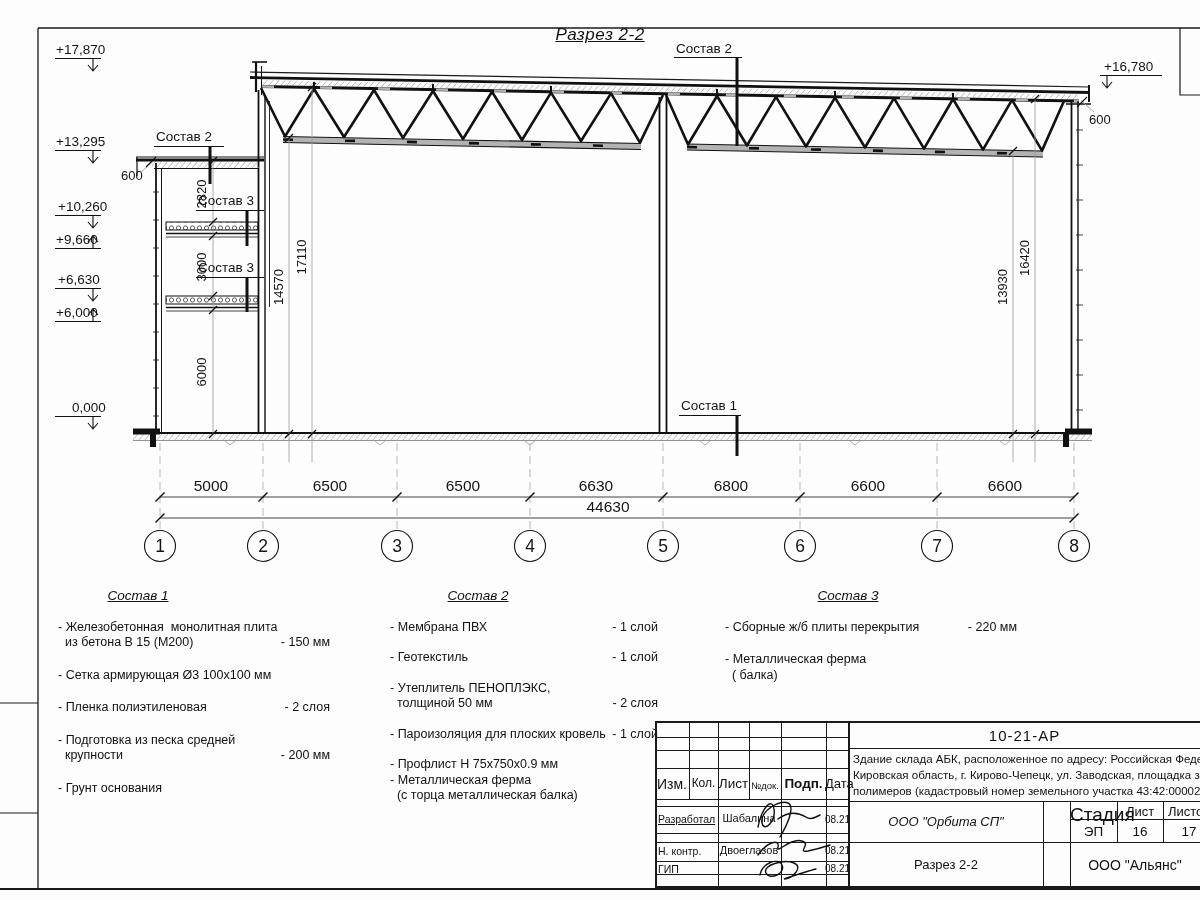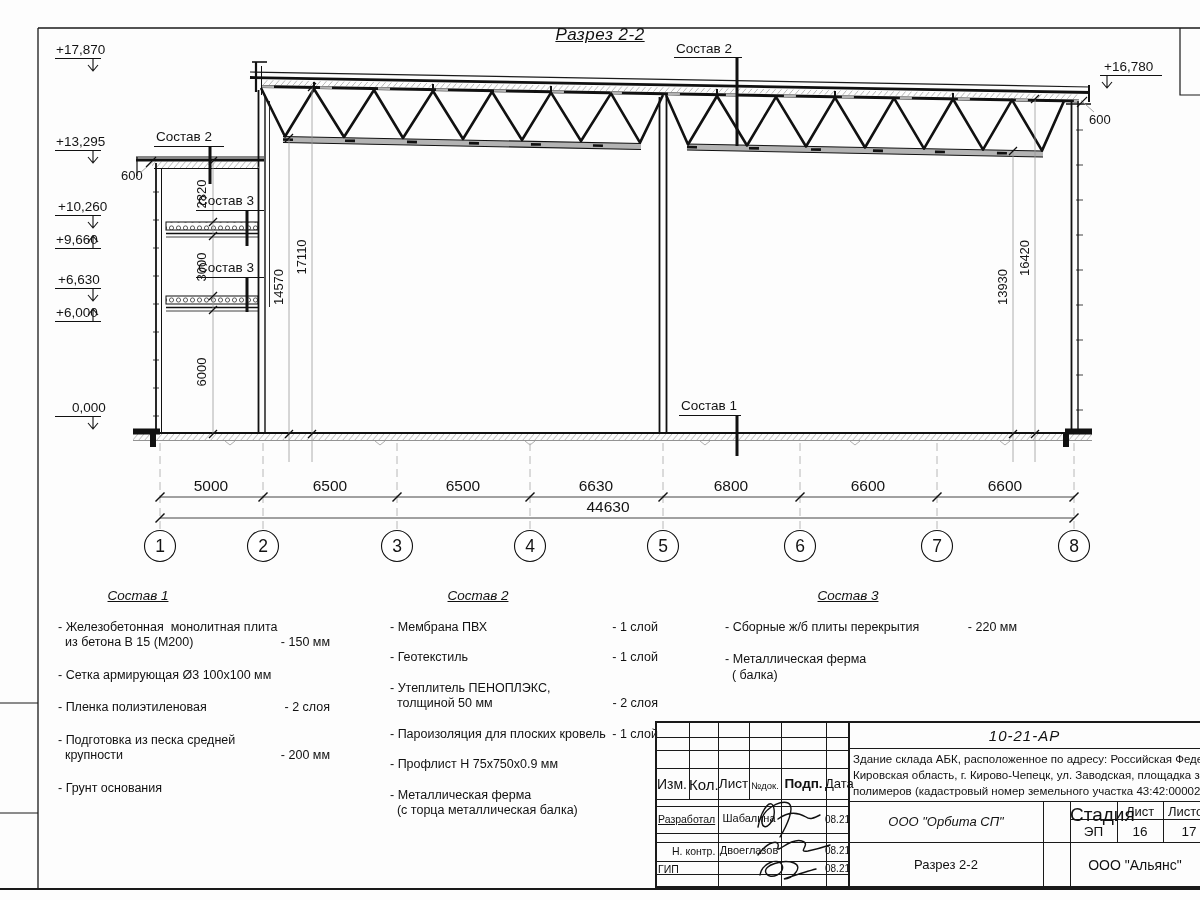--- a/index.html
+++ b/index.html
@@ -346,21 +346,21 @@
   </div>
   <div class="lg-item" style="margin-bottom:15px;">
     <span class="lg-name">- Утеплитель ПЕНОПЛЭКС,
   толщиной 50 мм</span>
     <span class="lg-qty">- 2 слоя</span>
   </div>
   <div class="lg-item" style="margin-bottom:15px;">
     <span class="lg-name">- Пароизоляция для плоских кровель</span>
     <span class="lg-qty">- 1 слой</span>
   </div>
-  <div class="lg-item" style="margin-bottom:15px;">
+  <div class="lg-item" style="margin-bottom:0;">
     <span class="lg-name">- Профлист Н 75х750х0.9 мм</span>
     <span class="lg-qty"></span>
   </div>
   <div class="lg-item">
     <span class="lg-name">- Металлическая ферма
   (с торца металлическая балка)</span>
     <span class="lg-qty"></span>
   </div>
 </div>
 
@@ -402,37 +402,37 @@
 
   <div class="hl" style="left:848px;top:748px;width:352px;height:1px;"></div>
   <div class="hl" style="left:848px;top:801px;width:352px;height:1px;"></div>
   <div class="hl" style="left:848px;top:842px;width:352px;height:1px;"></div>
   <div class="hl" style="left:1070px;top:819px;width:130px;height:1px;"></div>
   <div class="vl" style="left:1043px;top:801px;width:1px;height:85px;"></div>
   <div class="vl" style="left:1070px;top:801px;width:1px;height:85px;"></div>
   <div class="vl" style="left:1117px;top:801px;width:1px;height:41px;"></div>
   <div class="vl" style="left:1163px;top:801px;width:1px;height:41px;"></div>
 
-  <div class="tbx c" style="left:849px;top:727px;width:351px;font-size:15px;letter-spacing:1px;font-style:italic;">10-21-АР</div>
+  <div class="tbx c" style="left:849px;top:727px;width:351px;font-size:15px;letter-spacing:1px;">10-21-АР</div>
   <div class="tbx pre" style="left:853px;top:752px;font-size:11.5px;line-height:15.8px;">Здание склада АБК, расположенное по адресу: Российская Федерация,
 Кировская область, г. Кирово-Чепецк, ул. Заводская, площадка завода
 полимеров (кадастровый номер земельного участка 43:42:000022:3</div>
 
   <div class="tbx c" style="left:655px;top:776px;width:34px;font-size:14px;">Изм.</div>
-  <div class="tbx c" style="left:689px;top:776px;width:29px;font-size:15px;">Кол.</div>
+  <div class="tbx c" style="left:689px;top:776px;width:29px;font-size:12px;">Кол.</div>
   <div class="tbx c" style="left:718px;top:776px;width:31px;font-size:13.5px;">Лист</div>
   <div class="tbx c" style="left:749px;top:780px;width:32px;font-size:9.5px;">№док.</div>
   <div class="tbx c" style="left:781px;top:776px;width:45px;font-size:13.5px;font-weight:bold;">Подп.</div>
   <div class="tbx c" style="left:825px;top:776px;width:24px;font-size:13px;">Дата</div>
 
   <div class="tbx" style="left:658px;top:813px;font-size:10.5px;text-decoration:underline;">Разработал</div>
   <div class="tbx c" style="left:718px;top:812px;width:62px;font-size:11px;">Шабалина</div>
   <div class="tbx c" style="left:825px;top:814px;width:24px;font-size:10px;">08.21</div>
 
-  <div class="tbx" style="left:658px;top:845px;font-size:10.5px;padding-left:14px;">Н. контр.</div>
+  <div class="tbx" style="left:658px;top:845px;font-size:10.5px;">Н. контр.</div>
   <div class="tbx c" style="left:718px;top:844px;width:62px;font-size:11px;">Двоеглазов</div>
   <div class="tbx c" style="left:825px;top:845px;width:24px;font-size:10px;">08.21</div>
 
   <div class="tbx" style="left:658px;top:863px;font-size:10.5px;">ГИП</div>
   <div class="tbx c" style="left:718px;top:910px;width:62px;font-size:11px;">Коротаев</div>
   <div class="tbx c" style="left:825px;top:863px;width:24px;font-size:10px;">08.21</div>
 
   <div class="tbx c it" style="left:849px;top:814px;width:194px;font-size:13px;">ООО "Орбита СП"</div>
   <div class="tbx c" style="left:849px;top:857px;width:194px;font-size:13px;">Разрез 2-2</div>
 

